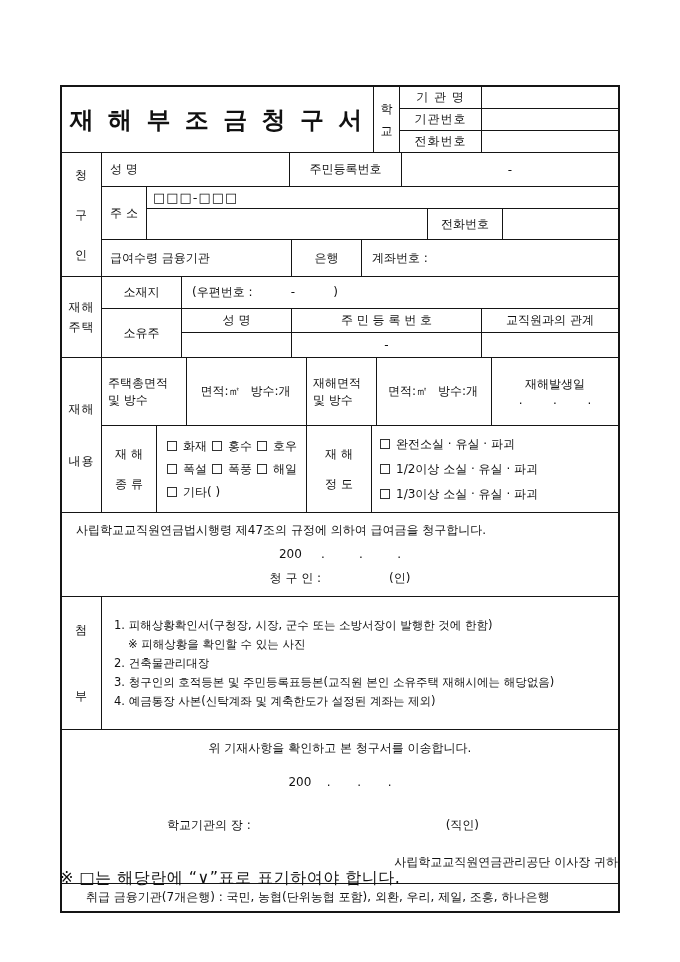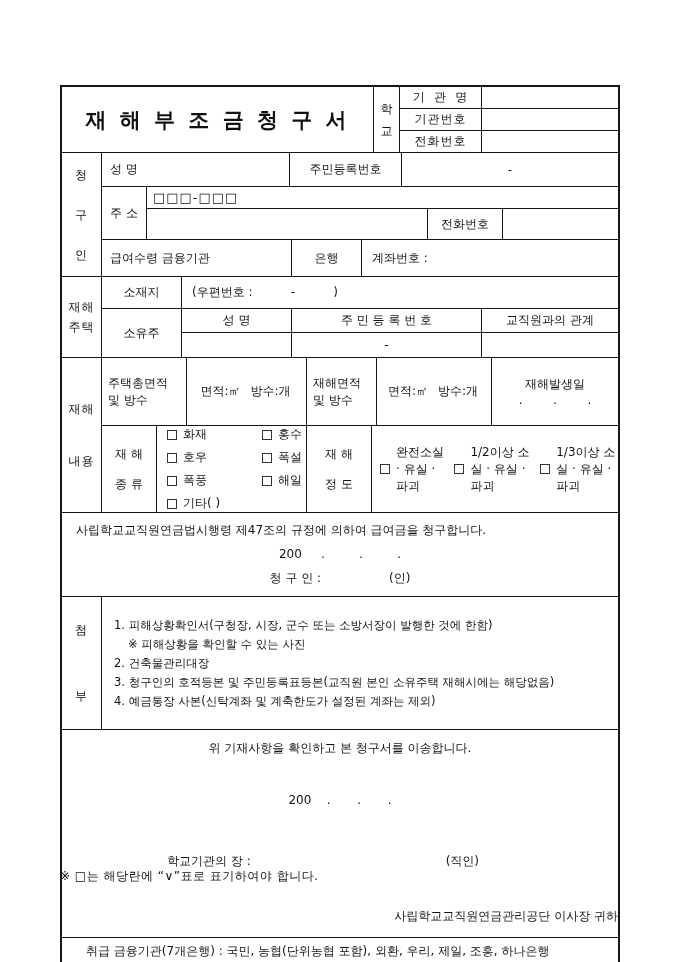--- a/index.html
+++ b/index.html
@@ -19,55 +19,55 @@
   .pre{white-space:pre;}
   .preline{white-space:pre-line;}
   .pl6{padding-left:6px;}.pl8{padding-left:8px;}.pl10{padding-left:10px;}.pl14{padding-left:14px;}
   .h22{height:22px;}.h24{height:24px;}.h30{height:30px;}.h32{height:32px;}.h34{height:34px;}
   .h36{height:36px;}.h48{height:48px;}.h68{height:68px;}.h86{height:86px;}
   .w45{width:45px;}.w55{width:55px;}.w65{width:65px;}.w70{width:70px;}.w75{width:75px;}
   .w80{width:80px;}.w85{width:85px;}.w110{width:110px;}.w112{width:112px;}.w115{width:115px;}
   .w120{width:120px;}.w150{width:150px;}.w188{width:188px;}.w190{width:190px;}
   .header{height:66px;}
   .title-cell{width:312px;display:flex;align-items:center;justify-content:center;
-    font-size:21px;font-weight:bold;letter-spacing:3px;white-space:pre;}
+    font-size:24px;font-weight:bold;letter-spacing:3px;white-space:pre;}
   .school-cell{width:26px;display:flex;align-items:center;justify-content:center;
     text-align:center;white-space:pre-line;line-height:22px;}
   .school-col{flex:1;display:flex;flex-direction:column;}
-  .srow{flex:1;display:flex;font-family:Liberation Mono, monospace;}
+  .srow{flex:1;display:flex;}
   .slabel{width:82px;display:flex;align-items:center;justify-content:center;letter-spacing:1px;}
   .sval{flex:1;}
   .vlabel{width:40px;display:flex;align-items:center;justify-content:center;
     text-align:center;white-space:pre-line;letter-spacing:1px;}
   .lh20{line-height:20px;}.lh30{line-height:30px;}.lh40{line-height:40px;}
   .lh52{line-height:52px;}.lh66{line-height:66px;}
   .postal{font-size:13px;letter-spacing:1px;}
   .mcell{display:flex;flex-direction:row;justify-content:center;gap:10px;padding:0 12px 0 10px;}
   .mline{display:flex;justify-content:space-between;align-items:center;}
   .dcell{display:flex;flex-direction:column;justify-content:center;align-items:center;gap:0;}
   .cb{width:10px;height:10px;border:1.5px solid #333;display:inline-block;margin-right:6px;flex:none;background:#fff;}
   .cb-item{display:flex;align-items:center;}
-  .cb-grid{display:grid;grid-template-columns:1fr;align-content:center;row-gap:6px;padding:8px 4px 8px 10px;}
+  .cb-grid{display:grid;grid-template-columns:1fr 1fr 1fr;align-content:center;row-gap:6px;padding:8px 4px 8px 10px;}
   .span2{grid-column:1/3;}
-  .sev{display:flex;flex-direction:row;justify-content:center;gap:8px;padding-left:8px;}
+  .sev{display:flex;flex-direction:column;justify-content:center;gap:8px;padding-left:8px;}
   .decl{padding:9px 0 9px;}
   .decl-date{text-align:center;margin-top:8px;}
   .decl-sign{margin-top:9px;display:flex;justify-content:center;}
   .decl-sign .gap1{margin-right:68px;}
   .att-items{flex:1;display:flex;flex-direction:column;justify-content:center;gap:4px;
     padding:9px 6px 9px 12px;font-size:11.5px;min-height:110px;}
   .indent{padding-left:14px;}
-  .fwd{padding:8px 0 12px;gap:18px;}
+  .fwd{padding:8px 0 12px;}
   .fwd-statement{text-align:center;margin-top:2px;}
   .fwd-date{text-align:center;margin-top:18px;}
   .fwd-sign{display:flex;padding-left:105px;margin-top:28px;}
   .fwd-sign .seal2{margin-left:195px;}
   .fwd-recipient{text-align:right;margin-top:20px;}
   .banks{height:27px;display:flex;align-items:center;padding-left:24px;}
-  .footnote{position:absolute;left:60px;top:868px;font-size:12px;letter-spacing:0.5px;}
+  .footnote{position:absolute;left:60px;top:868px;font-size:16px;letter-spacing:0.5px;}
 </style>
 </head>
 <body>
 
 <div class="page">
   <div class="form">
 
     <div class="sec header">
       <div class="title-cell cellR">재 해 부 조 금 청 구 서</div>
       <div class="school-cell cellR">학

